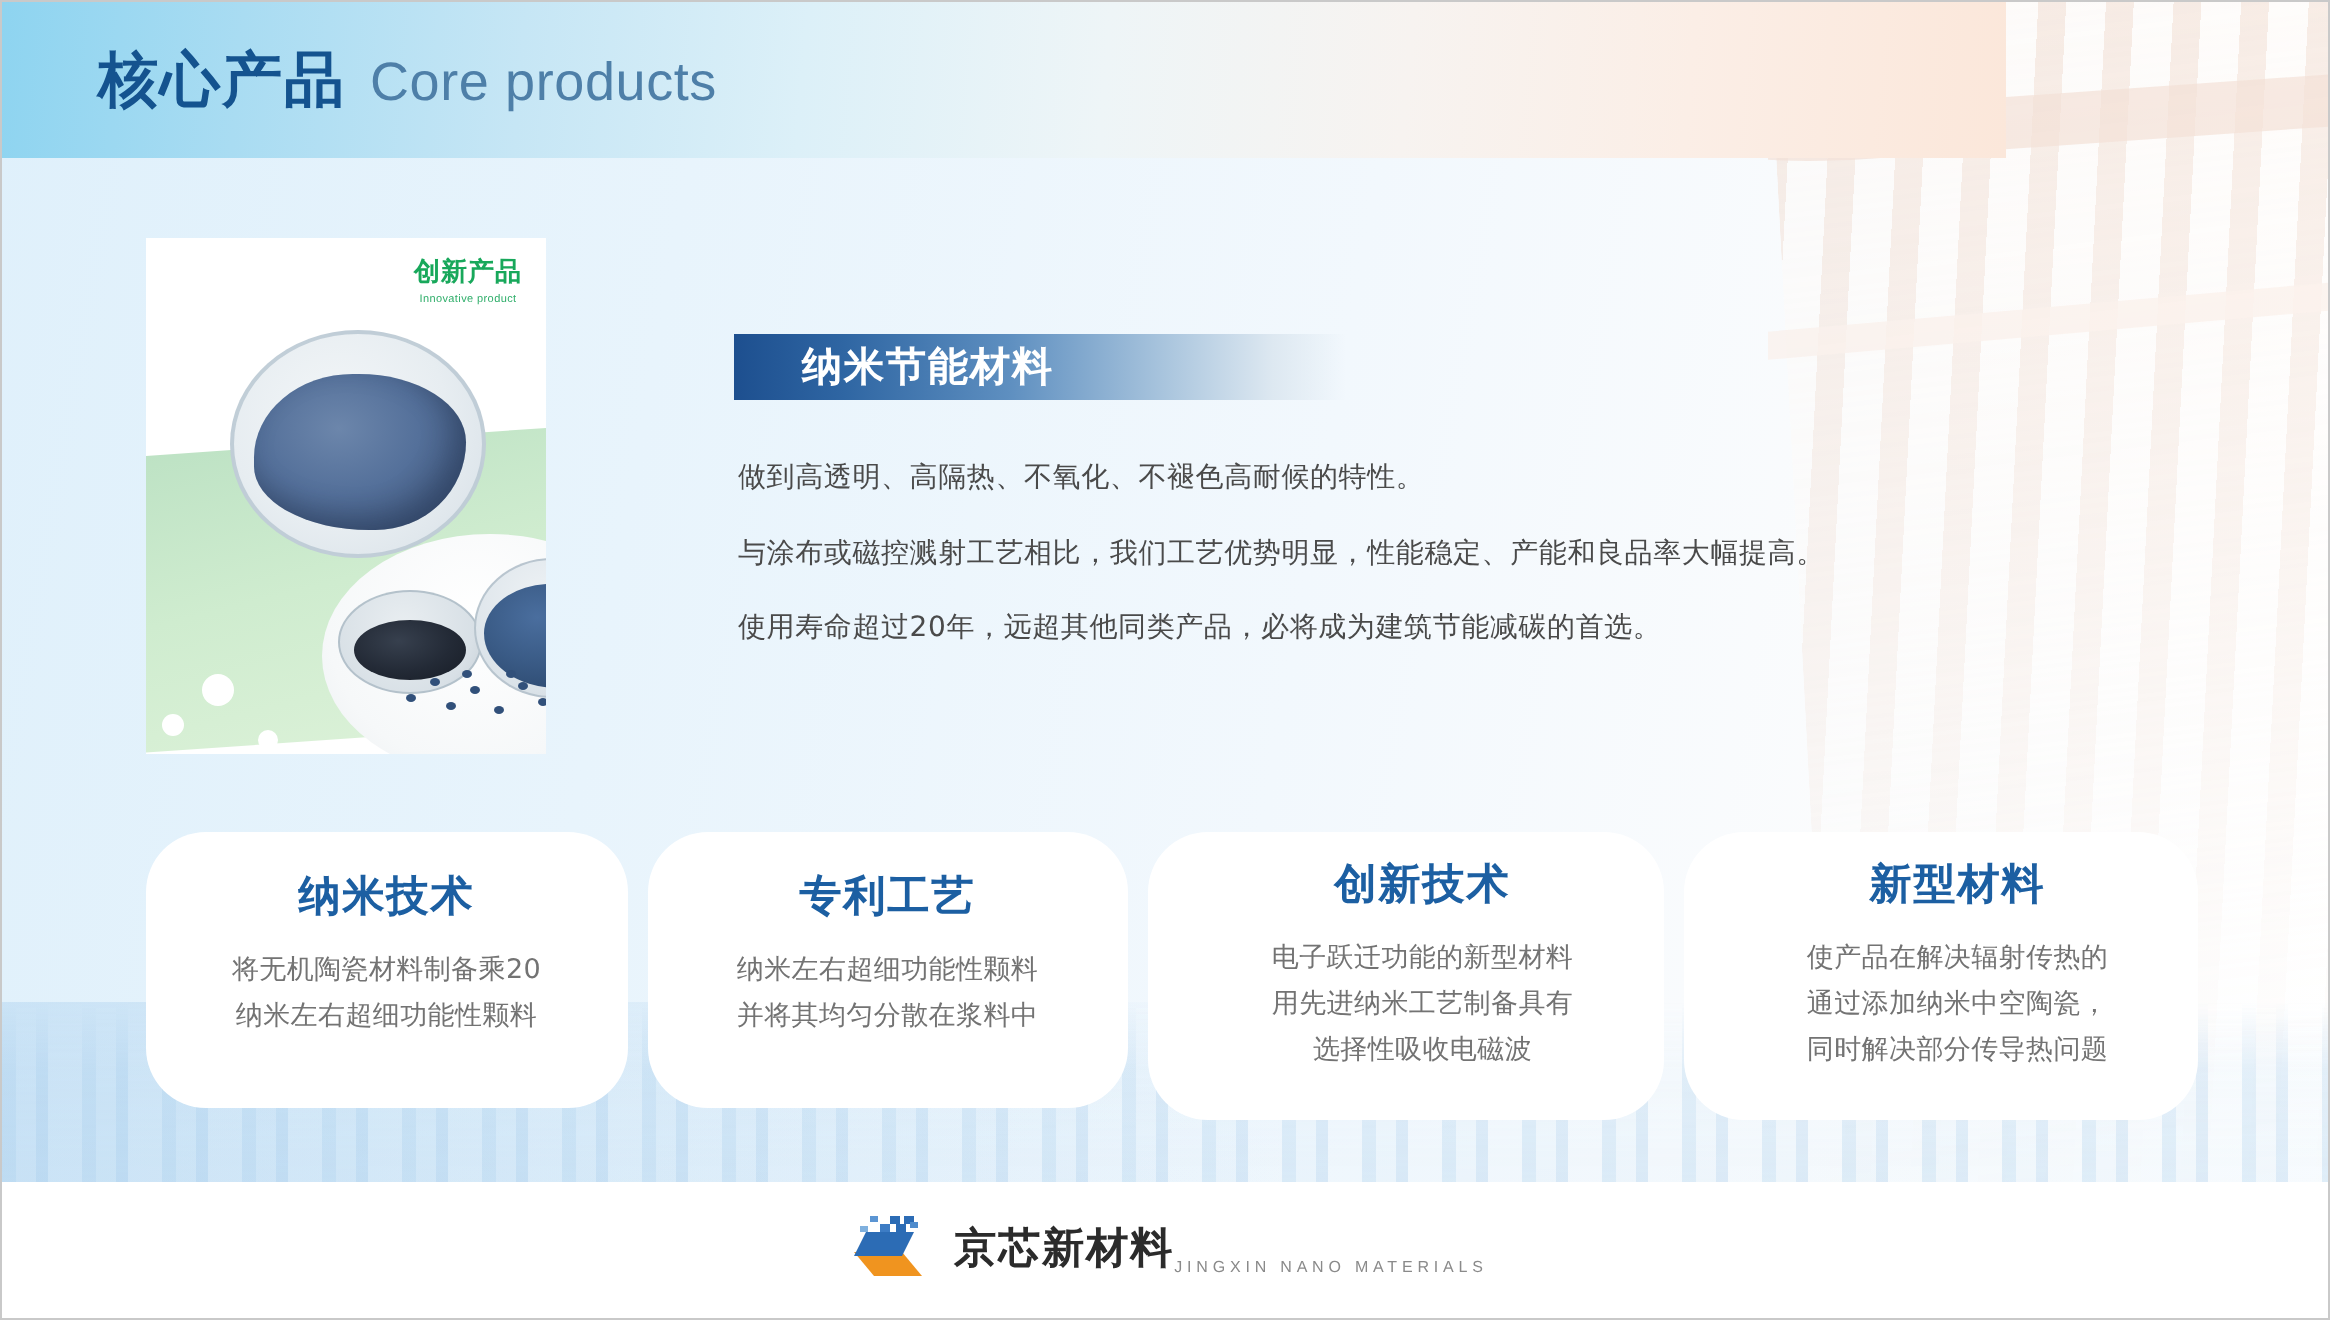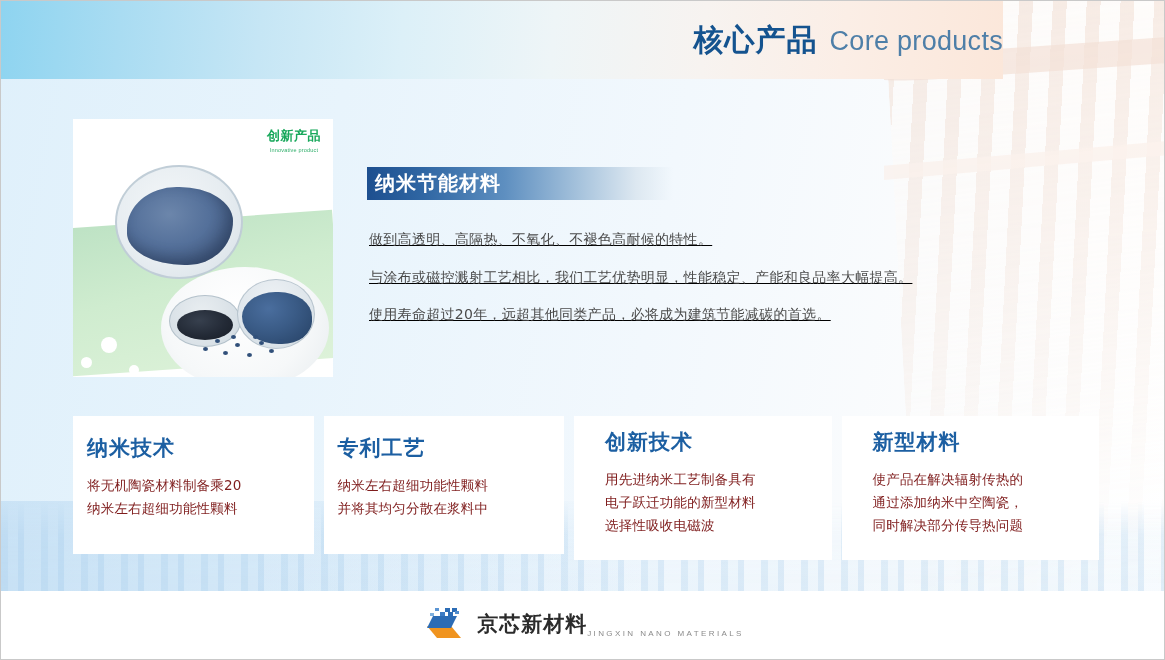--- a/index.html
+++ b/index.html
@@ -108,21 +108,20 @@
         #8ed4f0 0%,
         #a9dcf2 12%,
         #c6e6f5 26%,
         #dcf0f8 40%,
         #eef5f7 55%,
         #f7f3f0 70%,
         #fbeee6 84%,
         #fbe7da 100%);
     display: flex;
     align-items: center;
-    justify-content: flex-end;
   }
   .header-inner {
     display: flex;
     align-items: baseline;
     gap: 12px;
     padding-left: 48px;
   }
   .header-title-cn {
     font-size: 30px;
     font-weight: bold;
@@ -134,21 +133,21 @@
     font-size: 27px;
     font-weight: 400;
     color: #4e7fa8;
     letter-spacing: 0.3px;
   }
 
   
   .product-image {
     position: absolute;
     left: 72px; top: 118px;
-    width: 260px; height: 258px;
+    width: 200px; height: 258px;
     background: #ffffff;
     overflow: hidden;
   }
   .pi-green {
     position: absolute;
     left: -10px; bottom: 0;
     width: 280px; height: 148px;
     background: linear-gradient(170deg, #bde2c4 0%, #cfeccf 45%, #ddf2d9 100%);
     transform: rotate(-4deg);
     transform-origin: bottom left;
@@ -264,28 +263,27 @@
     width: 306px; height: 33px;
     background: linear-gradient(to right, #1d4f8f 0%, #2f66a3 18%, #5e8fc0 45%, #a8c4dd 70%, #dde8f1 88%, rgba(240,246,250,0) 100%);
     display: flex;
     align-items: center;
   }
   .title-banner-text {
     color: #ffffff;
     font-size: 20px;
     font-weight: bold;
     letter-spacing: 1px;
-    padding-left: 8px;
+    padding-left: 34px;
     font-family: "DejaVu Sans", "Liberation Sans", sans-serif;
   }
   .body-copy {
     position: absolute;
     left: 368px; top: 228px;
     width: 660px;
-    text-decoration: underline;
   }
   .body-copy p {
     font-size: 14px;
     color: #4a4a4a;
     line-height: 1.55;
     margin-bottom: 16px;
     letter-spacing: 0.3px;
     font-family: "DejaVu Sans", "Liberation Sans", sans-serif;
   }
 
@@ -295,34 +293,36 @@
     left: 72px; top: 415px;
     width: 1026px;
     display: flex;
     gap: 10px;
     align-items: flex-start;
   }
   .card {
     flex: 1;
     background: #ffffff;
     padding: 18px 14px 20px;
+    text-align: center;
     min-height: 138px;
+    border-radius: 30px;
   }
   .card.tall { min-height: 144px; padding-top: 12px; padding-left: 31px; }
   .card-title {
     font-size: 21px;
     font-weight: bold;
     color: #1c5fa2;
     letter-spacing: 1px;
     margin-bottom: 12px;
     font-family: "DejaVu Sans", "Liberation Sans", sans-serif;
   }
   .card-desc {
     font-size: 13.5px;
-    color: #7f1d1d;
+    color: #737373;
     line-height: 1.72;
     letter-spacing: 0.2px;
     font-family: "DejaVu Sans", "Liberation Sans", sans-serif;
   }
 
   
   .footer {
     position: absolute;
     left: 0; right: 0; bottom: 0;
     height: 68px;
@@ -432,22 +432,22 @@
       <div class="card-title">专利工艺</div>
       <div class="card-desc">
         <div>纳米左右超细功能性颗料</div>
         <div>并将其均匀分散在浆料中</div>
       </div>
     </div>
 
     <div class="card tall">
       <div class="card-title">创新技术</div>
       <div class="card-desc">
+        <div>电子跃迁功能的新型材料</div>
         <div>用先进纳米工艺制备具有</div>
-        <div>电子跃迁功能的新型材料</div>
         <div>选择性吸收电磁波</div>
       </div>
     </div>
 
     <div class="card tall">
       <div class="card-title">新型材料</div>
       <div class="card-desc">
         <div>使产品在解决辐射传热的</div>
         <div>通过添加纳米中空陶瓷，</div>
         <div>同时解决部分传导热问题</div>

